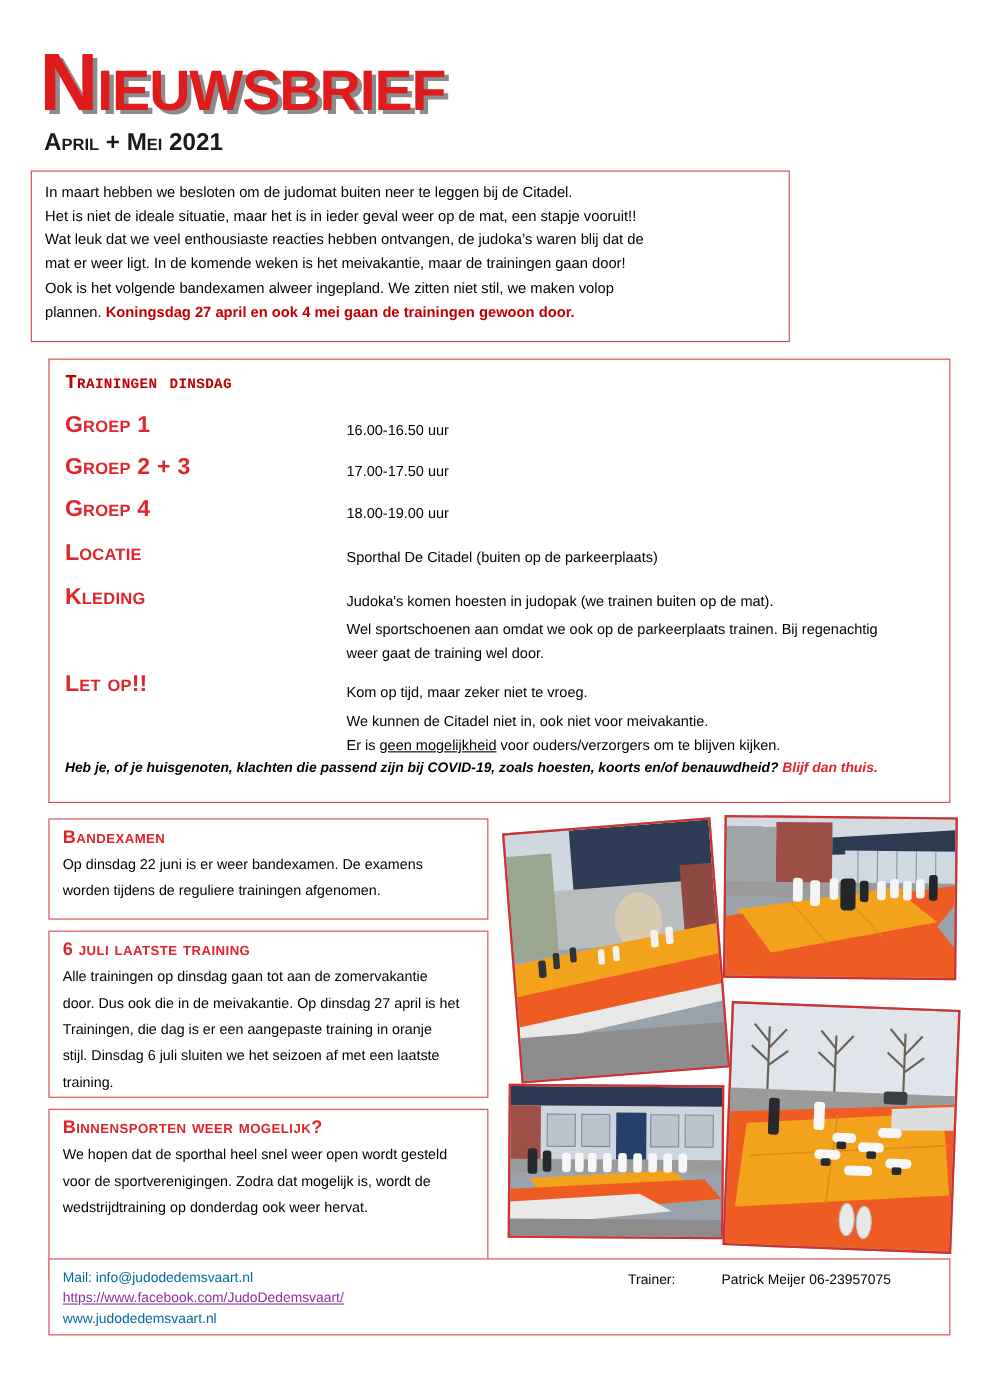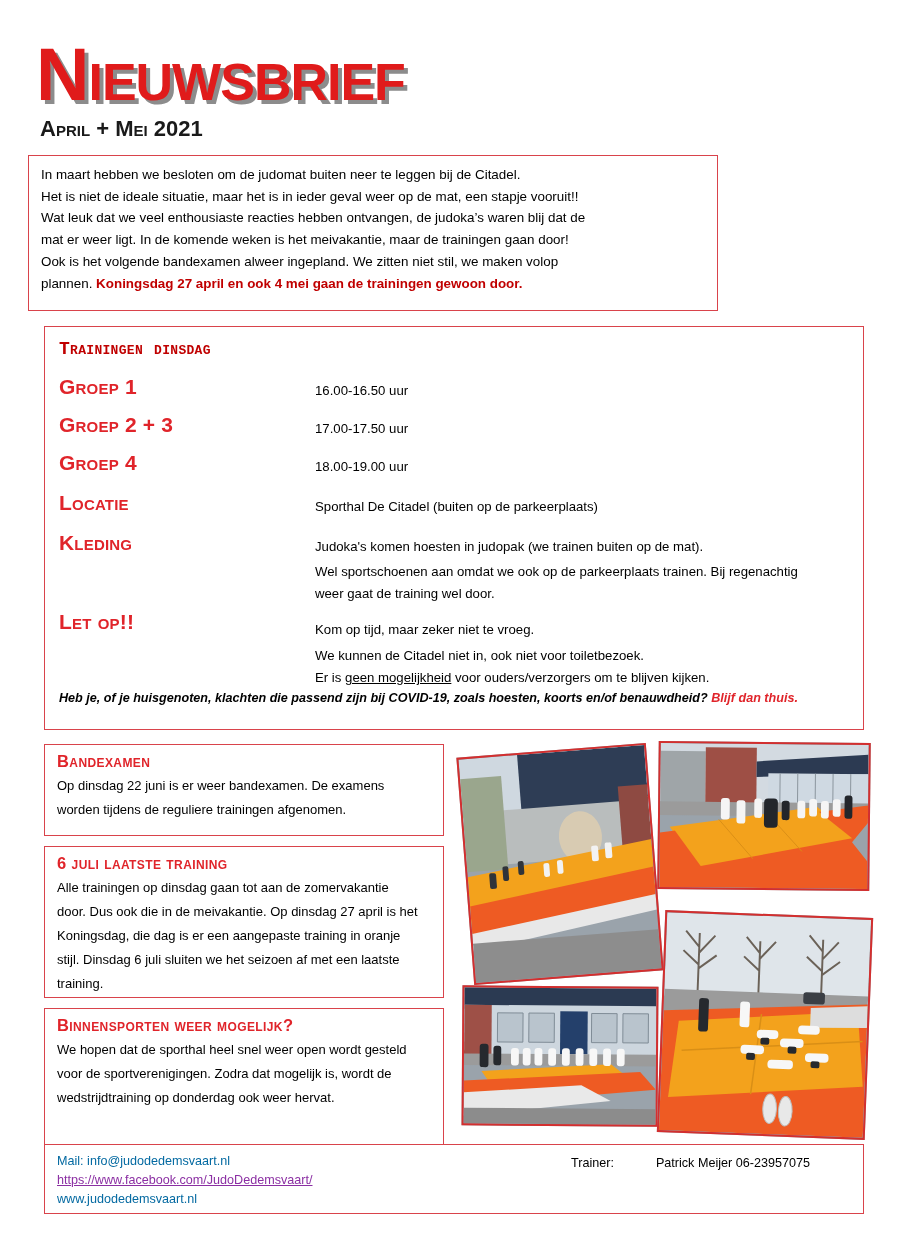--- a/index.html
+++ b/index.html
@@ -268,38 +268,38 @@
     <div class="t-row">
       <div class="t-label" style="top:204px">Kleding</div>
       <div class="t-value" style="top:209px">Judoka's komen hoesten in judopak (we trainen buiten op de mat).</div>
       <div class="t-value" style="top:234px">Wel sportschoenen aan omdat we ook op de parkeerplaats trainen. Bij regenachtig</div>
       <div class="t-value" style="top:256px">weer gaat de training wel door.</div>
     </div>
 
     <div class="t-row">
       <div class="t-label" style="top:283px">Let op!!</div>
       <div class="t-value" style="top:292px">Kom op tijd, maar zeker niet te vroeg.</div>
-      <div class="t-value" style="top:318px">We kunnen de Citadel niet in, ook niet voor toiletbezoek.</div>
+      <div class="t-value" style="top:318px">We kunnen de Citadel niet in, ook niet voor meivakantie.</div>
       <div class="t-value" style="top:340px"><span>Er is </span><span class="u">geen mogelijkheid</span><span> voor ouders/verzorgers om te blijven kijken.</span></div>
     </div>
 
     <div class="covid-note"><span>Heb je, of je huisgenoten, klachten die passend zijn bij COVID-19, zoals hoesten, koorts en/of benauwdheid? </span><span class="red">Blijf dan thuis.</span></div>
   </div>
 
   <div class="rbox lbox" id="bandexamen-box">
     <div class="lbox-title">Bandexamen</div>
     <div class="lbox-line">Op dinsdag 22 juni is er weer bandexamen. De examens</div>
     <div class="lbox-line">worden tijdens de reguliere trainingen afgenomen.</div>
   </div>
 
   <div class="rbox lbox" id="laatste-training-box">
     <div class="lbox-title">6 juli laatste training</div>
     <div class="lbox-line">Alle trainingen op dinsdag gaan tot aan de zomervakantie</div>
     <div class="lbox-line">door. Dus ook die in de meivakantie. Op dinsdag 27 april is het</div>
-    <div class="lbox-line">Koningsdag, die dag is er een aangepaste training in oranje</div>
+    <div class="lbox-line">Trainingen, die dag is er een aangepaste training in oranje</div>
     <div class="lbox-line">stijl.  Dinsdag 6 juli sluiten we het seizoen af met een laatste</div>
     <div class="lbox-line">training.</div>
   </div>
 
   <div class="rbox lbox" id="binnensporten-box">
     <div class="lbox-title">Binnensporten weer mogelijk?</div>
     <div class="lbox-line">We hopen dat de sporthal heel snel weer open wordt gesteld</div>
     <div class="lbox-line">voor de sportverenigingen. Zodra dat mogelijk is, wordt de</div>
     <div class="lbox-line">wedstrijdtraining op donderdag ook weer hervat.</div>
   </div>

